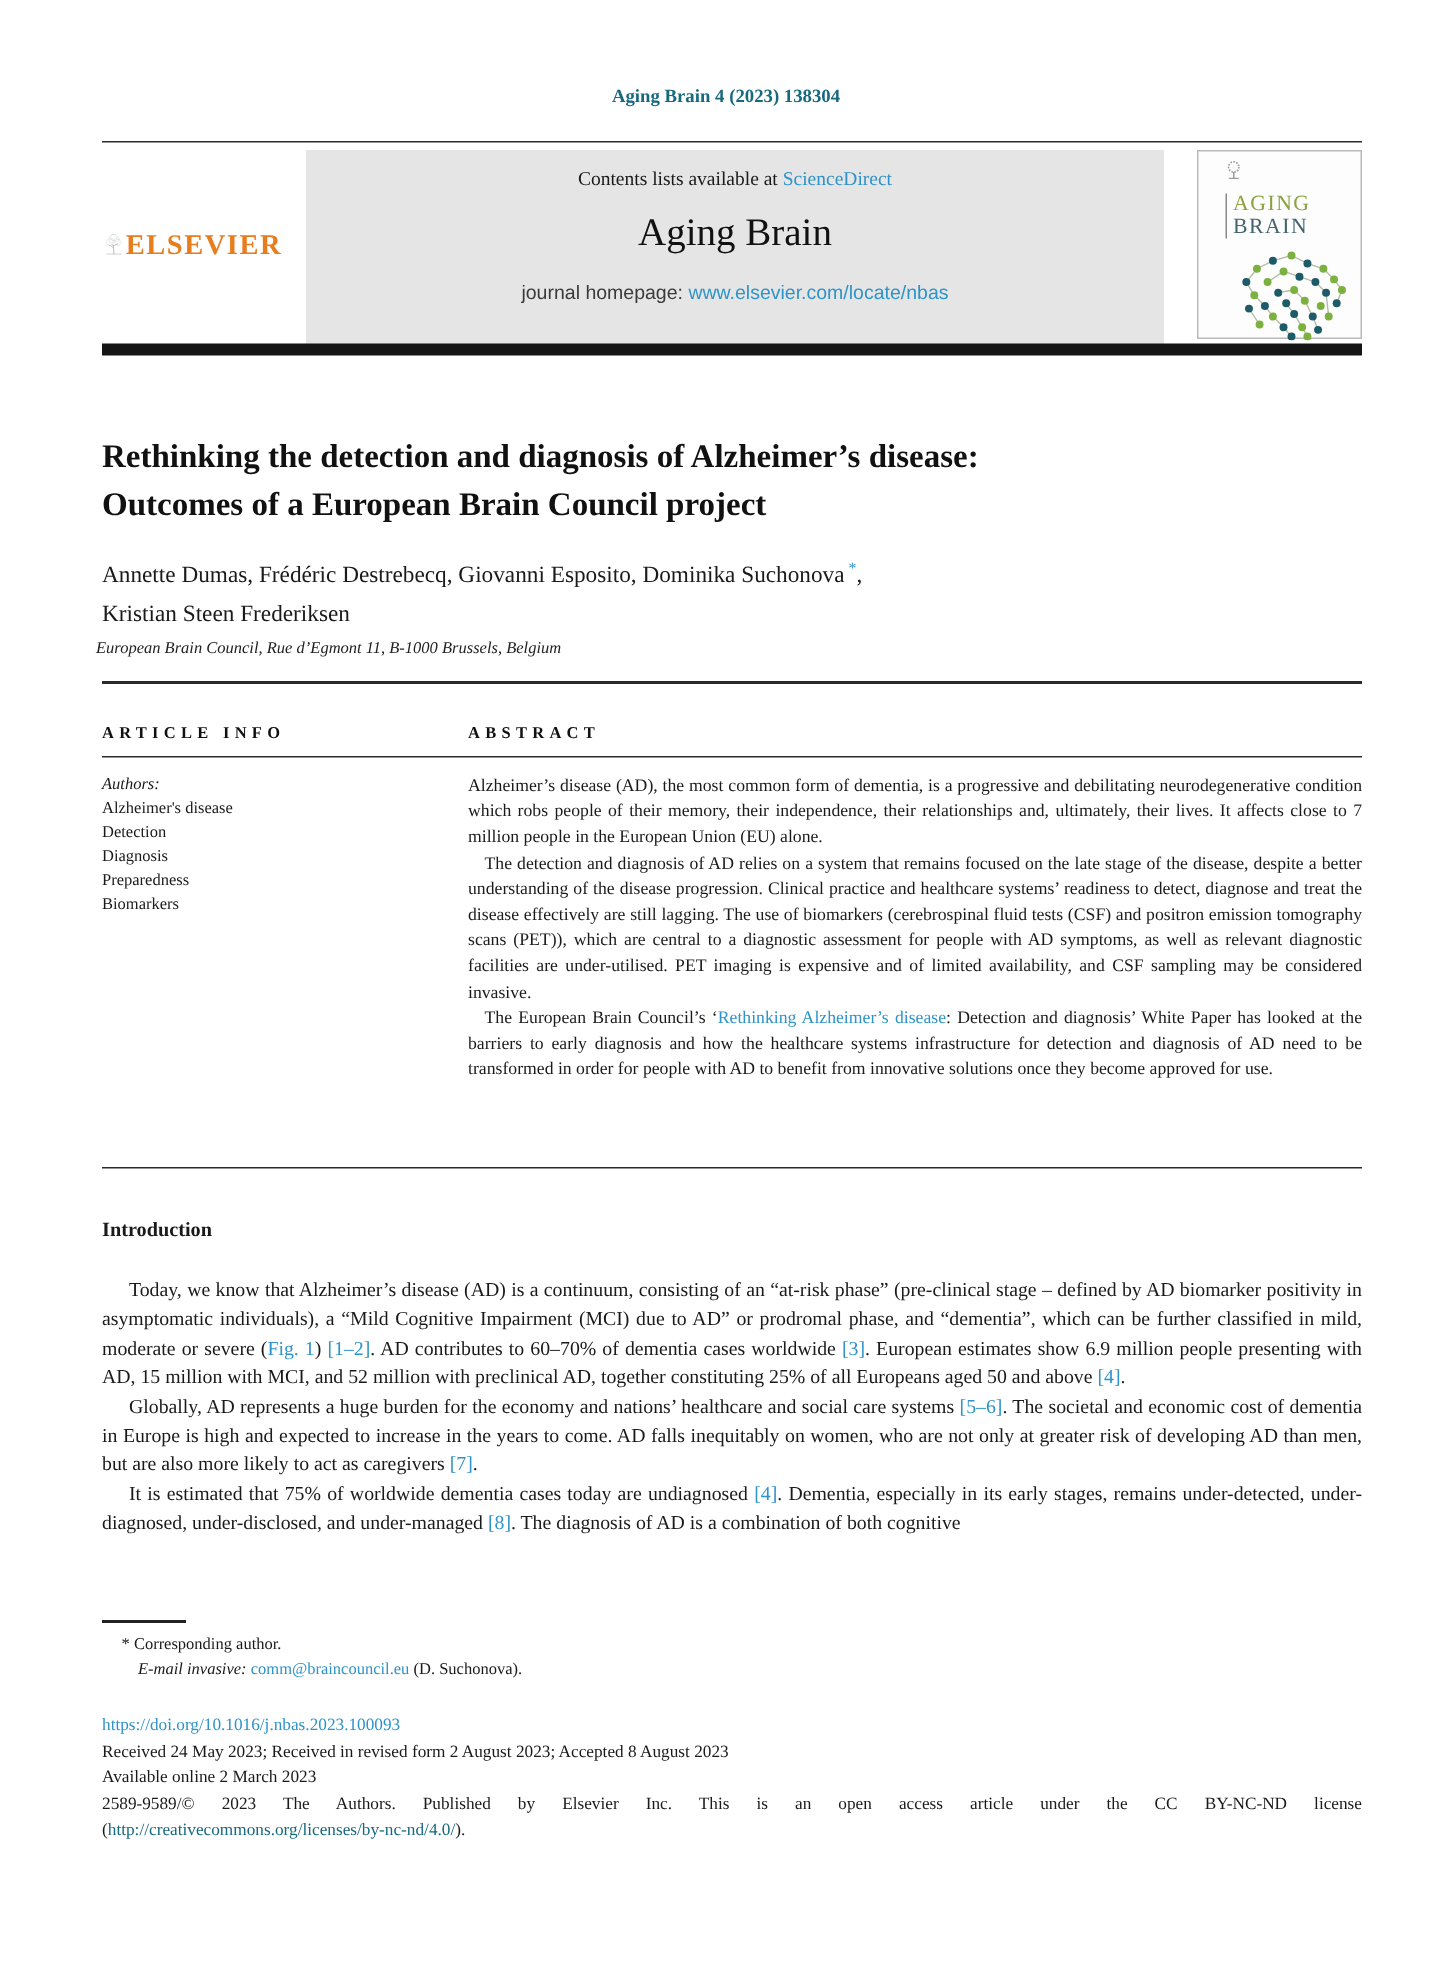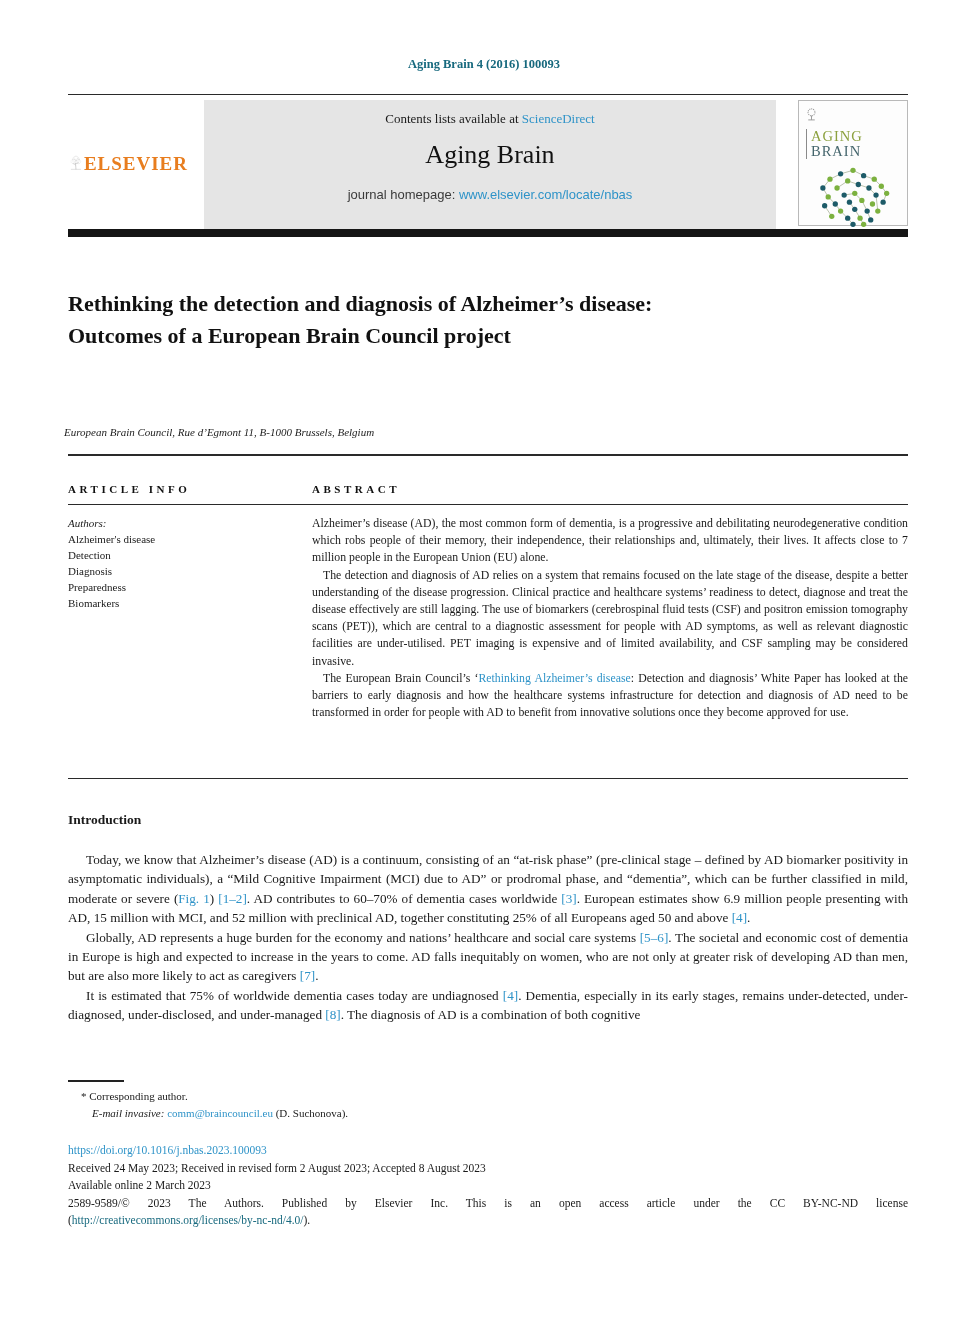--- a/index.html
+++ b/index.html
@@ -18,21 +18,21 @@
   .rule-thin{left:68px;width:840px;height:1px;background:#2a2a2a;}
   .header-row{top:100px;left:68px;width:840px;height:126px;display:flex;align-items:stretch;}
   .pub-block{width:120px;display:flex;align-items:center;}
   .pub-block svg{width:96px;height:94px;}
   .pub-name{font-size:19px;font-weight:700;color:#e87d1e;letter-spacing:1px;margin-top:2px;}
   .graybox{margin-left:16px;width:572px;height:130px;background:#e5e5e5;text-align:center;}
   .contents-line{font-size:13px;margin-top:11px;}
   .journal-title{font-size:26px;margin-top:13px;color:#111;}
   .homepage-line{font-family:"Liberation Sans", sans-serif;font-size:13px;margin-top:17px;color:#3a3a3a;}
   .cover{margin-left:auto;width:110px;height:126px;border:1px solid #b9b9b9;background:#fdfdfd;
-         box-sizing:border-box;padding:6px 7px;}
+         box-sizing:border-box;padding:6px 18px;}
   .cover-mark{width:11px;height:13px;}
   .cover-title{border-left:1px solid #8a8a8a;padding-left:4px;margin-top:4px;line-height:15px;
                font-size:14.5px;letter-spacing:1px;}
   .cover-title .t1{color:#8ca13f;}
   .cover-title .t2{color:#44656c;}
   .cover-brain{display:block;margin:6px auto 0;width:88px;height:62px;}
   .bar-thick{top:229px;left:68px;width:840px;height:8px;background:#151515;}
 
   
   .title{top:288px;left:68px;width:840px;font-size:22px;font-weight:700;line-height:32px;color:#111;}
@@ -66,21 +66,21 @@
 
   
   .footer{top:1142px;left:68px;width:840px;font-size:11.5px;line-height:17.6px;}
   .footer .just{text-align:justify;text-align-last:justify;}
 </style>
 </head>
 <body>
 
 <div class="page">
 
-  <div class="abs citation">Aging Brain 4 (2016) 100093</div>
+  <div class="abs citation">Aging Brain 4 (2023) 138304</div>
 
   <div class="abs rule-thin" style="top:94px;"></div>
 
   <div class="abs header-row">
     <div class="pub-block">
       <svg viewBox="0 0 100 100" aria-hidden="true">
         <g stroke="#8a8a8a" fill="none" stroke-width="1.2">
           <circle cx="50" cy="30" r="22" stroke-dasharray="2 1.7"></circle>
           <circle cx="33" cy="40" r="14" stroke-dasharray="2 1.7"></circle>
           <circle cx="67" cy="41" r="13" stroke-dasharray="2 1.7"></circle>
@@ -178,20 +178,24 @@
     </div>
   </div>
 
   <div class="abs bar-thick"></div>
 
   <div class="abs title">
     <div>Rethinking the detection and diagnosis of Alzheimer’s disease:</div>
     <div>Outcomes of a European Brain Council project</div>
   </div>
 
+  <div class="abs authors">
+    <div><span>Annette Dumas, Frédéric Destrebecq, Giovanni Esposito, Dominika Suchonova</span><span class="seg-star"> *</span><span>,</span></div>
+    <div>Kristian Steen Frederiksen</div>
+  </div>
 
   <div class="abs affiliation">European Brain Council, Rue d’Egmont 11, B-1000 Brussels, Belgium</div>
 
   <div class="abs rule-thin rule-mid"></div>
 
   <div class="abs columns">
     <div class="col-left">
       <div class="sec-head">ARTICLE INFO</div>
       <div class="head-rule"></div>
       <div class="kw kw-label">Authors:</div>

